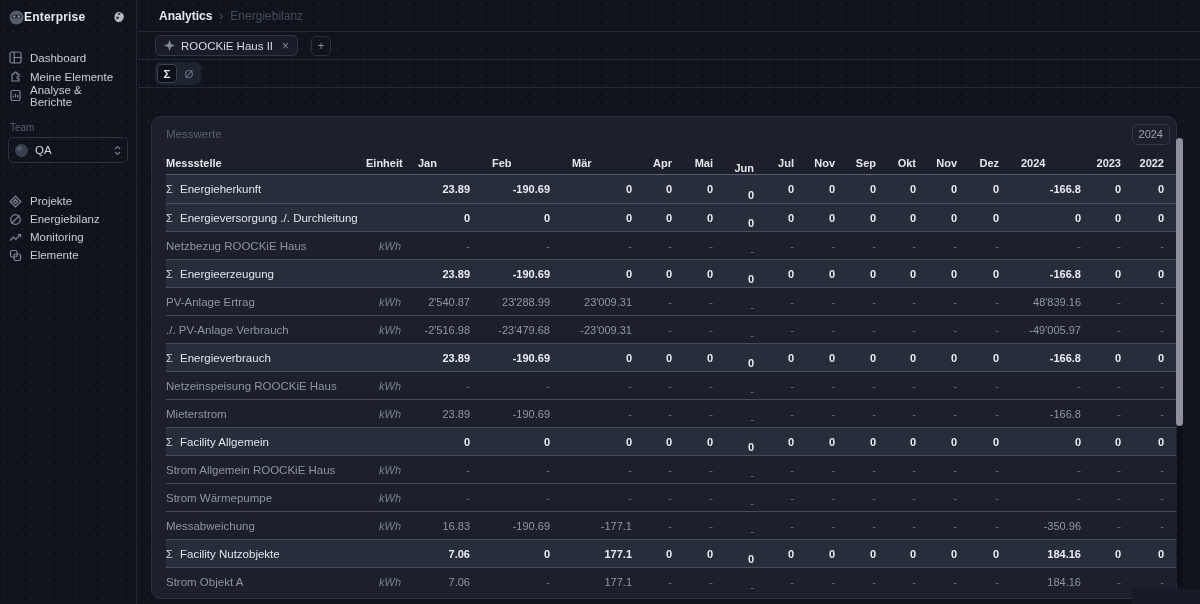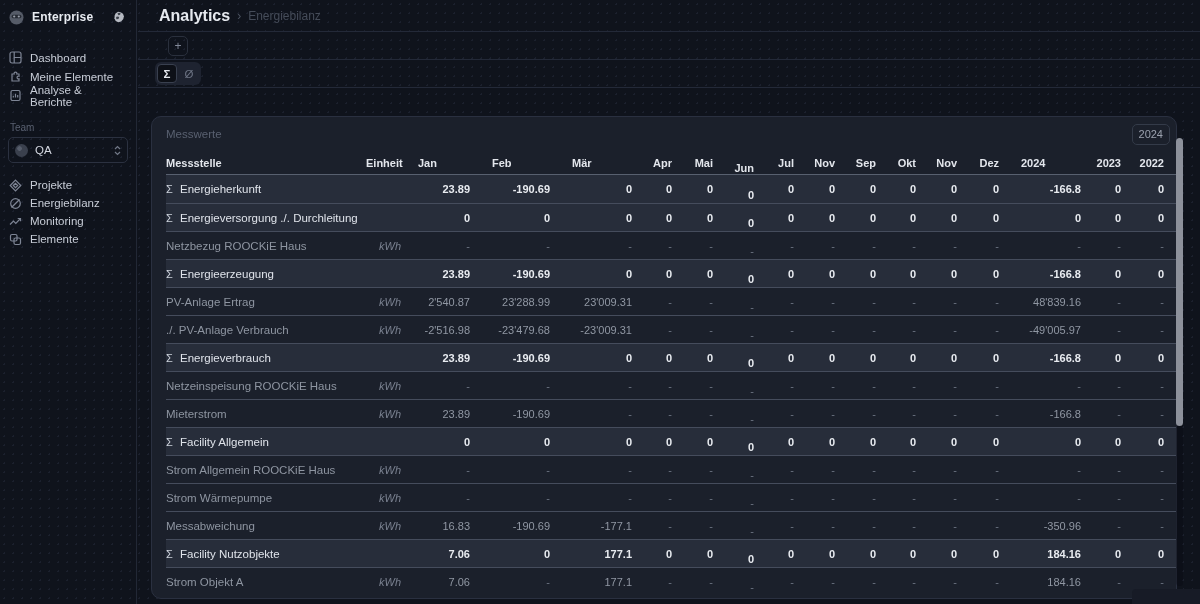--- a/index.html
+++ b/index.html
@@ -8,42 +8,42 @@
     font-family:"Liberation Sans","DejaVu Sans",sans-serif;
     background-color:#0f131c;
     background-image:radial-gradient(circle,#1b202d 1px,transparent 1px);
     background-size:9px 9px;
     color:#c6ccd6; position:relative;
   }
   
   .sidebar { position:absolute; left:0; top:0; bottom:0; width:137px;
     border-right:1px solid #222836; padding-top:8px; }
   .brand { display:flex; align-items:center; padding:0 9px; height:18px; }
-  .brand-name { margin-left:8px; font-size:12px; font-weight:700; color:#e8ebf1; letter-spacing:.2px; }
+  .brand-name { margin-left:0; font-size:12px; font-weight:700; color:#e8ebf1; letter-spacing:.2px; }
   .hand { margin-left:auto; }
   .nav { margin-top:22px; }
   .nav-item { display:flex; align-items:center; height:19px; padding:0 9px; gap:8px;
     font-size:11.5px; color:#c7ccd6; cursor:pointer; }
   .nav-item .ico { width:13px; height:13px; display:flex; align-items:center; justify-content:center; color:#7e8595; flex:none; }
   .team-label { margin:17px 0 4px 10px; font-size:10px; color:#596070; }
   .team-select { margin:0 8px; height:21px; border:1px solid #2b3140; border-radius:5px;
     display:flex; align-items:center; padding:12px 6px; gap:7px; cursor:pointer; }
   .avatar { width:13px; height:13px; border-radius:50%; background:#3a404d;
     background-image:radial-gradient(circle at 35% 35%, #565d6b 0 2px, transparent 2.5px); flex:none; }
   .team-name { font-size:11.5px; color:#d3d7e0; }
   .caret { margin-left:auto; color:#707786; }
-  .nav2 { margin-top:13px; }
+  .nav2 { margin-top:29px; }
   .nav2 .nav-item { height:18px; }
   .subnav { margin:3px 0 0 16px; border-left:1px solid #2a3040; padding-left:14px; }
   .sub-item { height:18px; display:flex; align-items:center; font-size:11.5px; color:#bcc2cd; cursor:pointer; }
   
   .main { position:absolute; left:138px; top:0; right:0; bottom:0; }
   .topbar { height:32px; display:flex; align-items:center; padding-left:21px;
     border-bottom:1px solid #232938; }
-  .bc-a { font-size:16px; font-weight:600; color:#e6e9ef; cursor:pointer; }
+  .bc-a { font-size:12px; font-weight:600; color:#e6e9ef; cursor:pointer; }
   .bc-sep { margin:0 7px; color:#4d5462; font-size:12px; }
   .bc-b { font-size:12px; color:#454c59; }
   .tabstrip { height:28px; display:flex; align-items:center; padding-left:17px;
     border-bottom:1px solid #232938; }
   .tab { height:21px; display:flex; align-items:center; gap:6px; padding:0 8px;
     background:#191d28; border:1px solid #2f3544; border-radius:5px;
     font-size:11.5px; color:#d6dae2; cursor:pointer; }
   .tab .close { color:#828999; font-size:12px; margin-left:3px; }
   .add-tab { width:20px; height:20px; margin-left:13px; border:1px solid #2a303d; border-radius:5px;
     display:flex; align-items:center; justify-content:center; color:#828999; font-size:12px; cursor:pointer; }
@@ -207,20 +207,29 @@
 </aside>
 
 <div class="main">
   <div class="topbar">
     <span class="bc-a">Analytics</span>
     <span class="bc-sep">›</span>
     <span class="bc-b">Energiebilanz</span>
   </div>
 
   <div class="tabstrip">
+    <div class="tab">
+      <span>
+        <svg width="11" height="11" viewBox="0 0 11 11" fill="#828999">
+            <path d="M5.5 0 7 4l4 1.5L7 7 5.5 11 4 7 0 5.5 4 4z"></path>
+          </svg>
+      </span>
+      <span>ROOCKiE Haus II</span>
+      <span class="close">×</span>
+    </div>
     <div class="add-tab">+</div>
   </div>
 
   <div class="toolbar">
     <div class="seg">
       <div class="seg-btn active">Σ</div>
       <div class="seg-btn">Ø</div>
     </div>
   </div>
 

